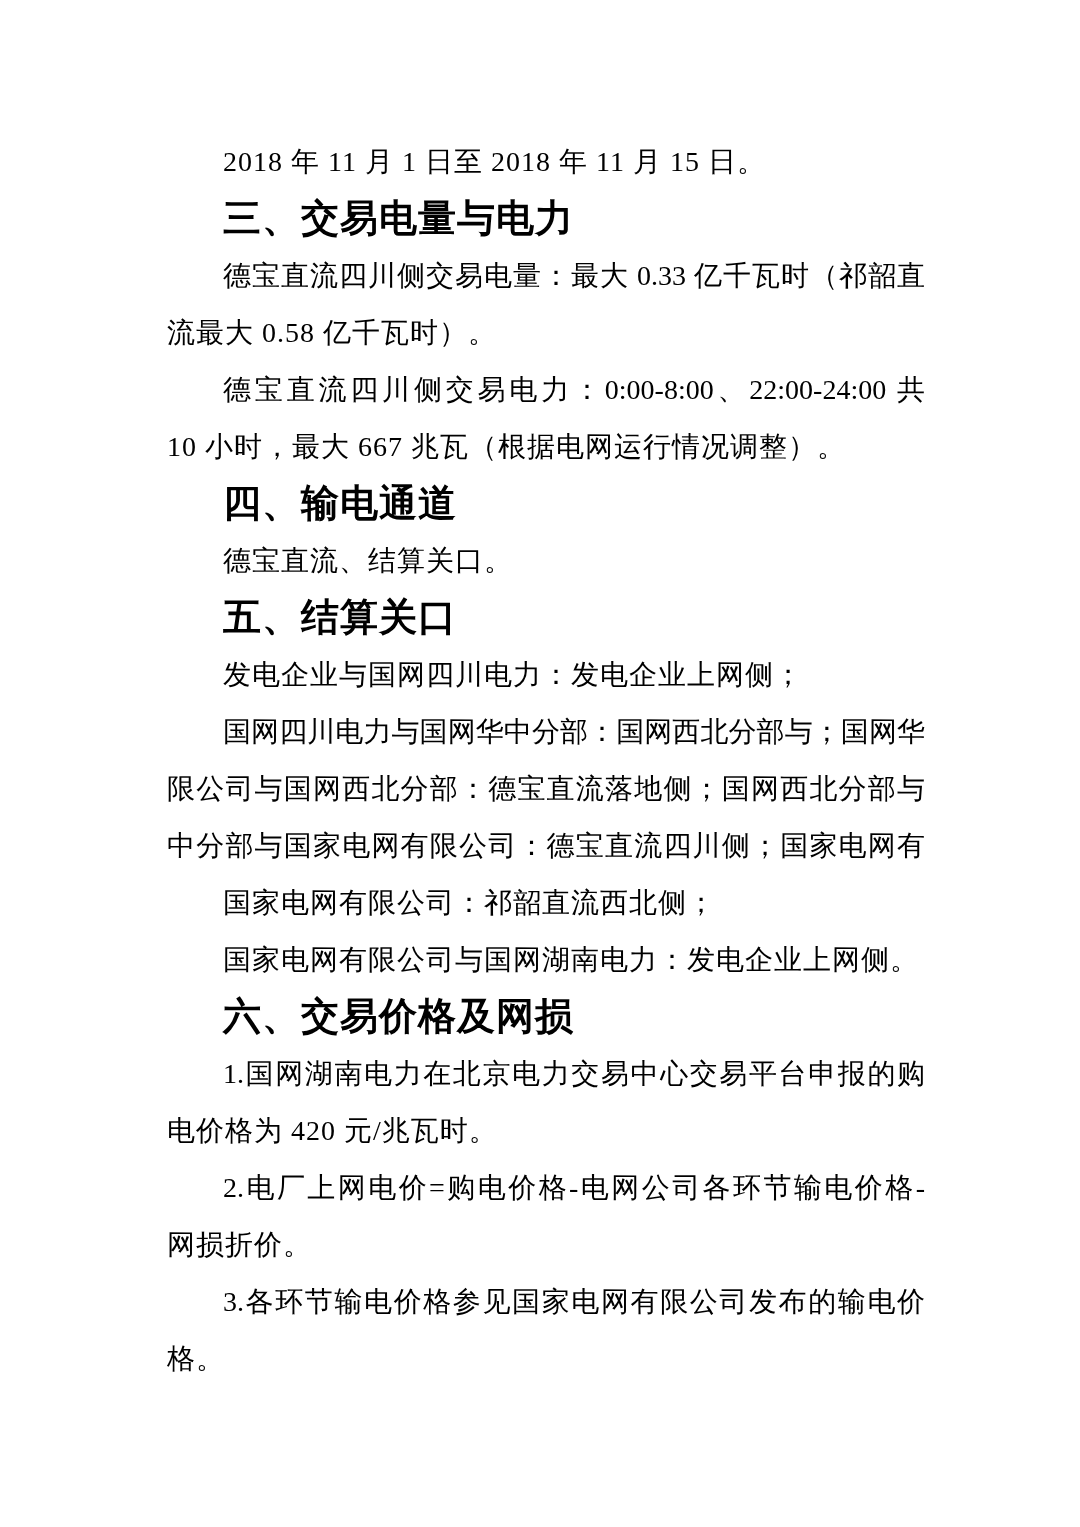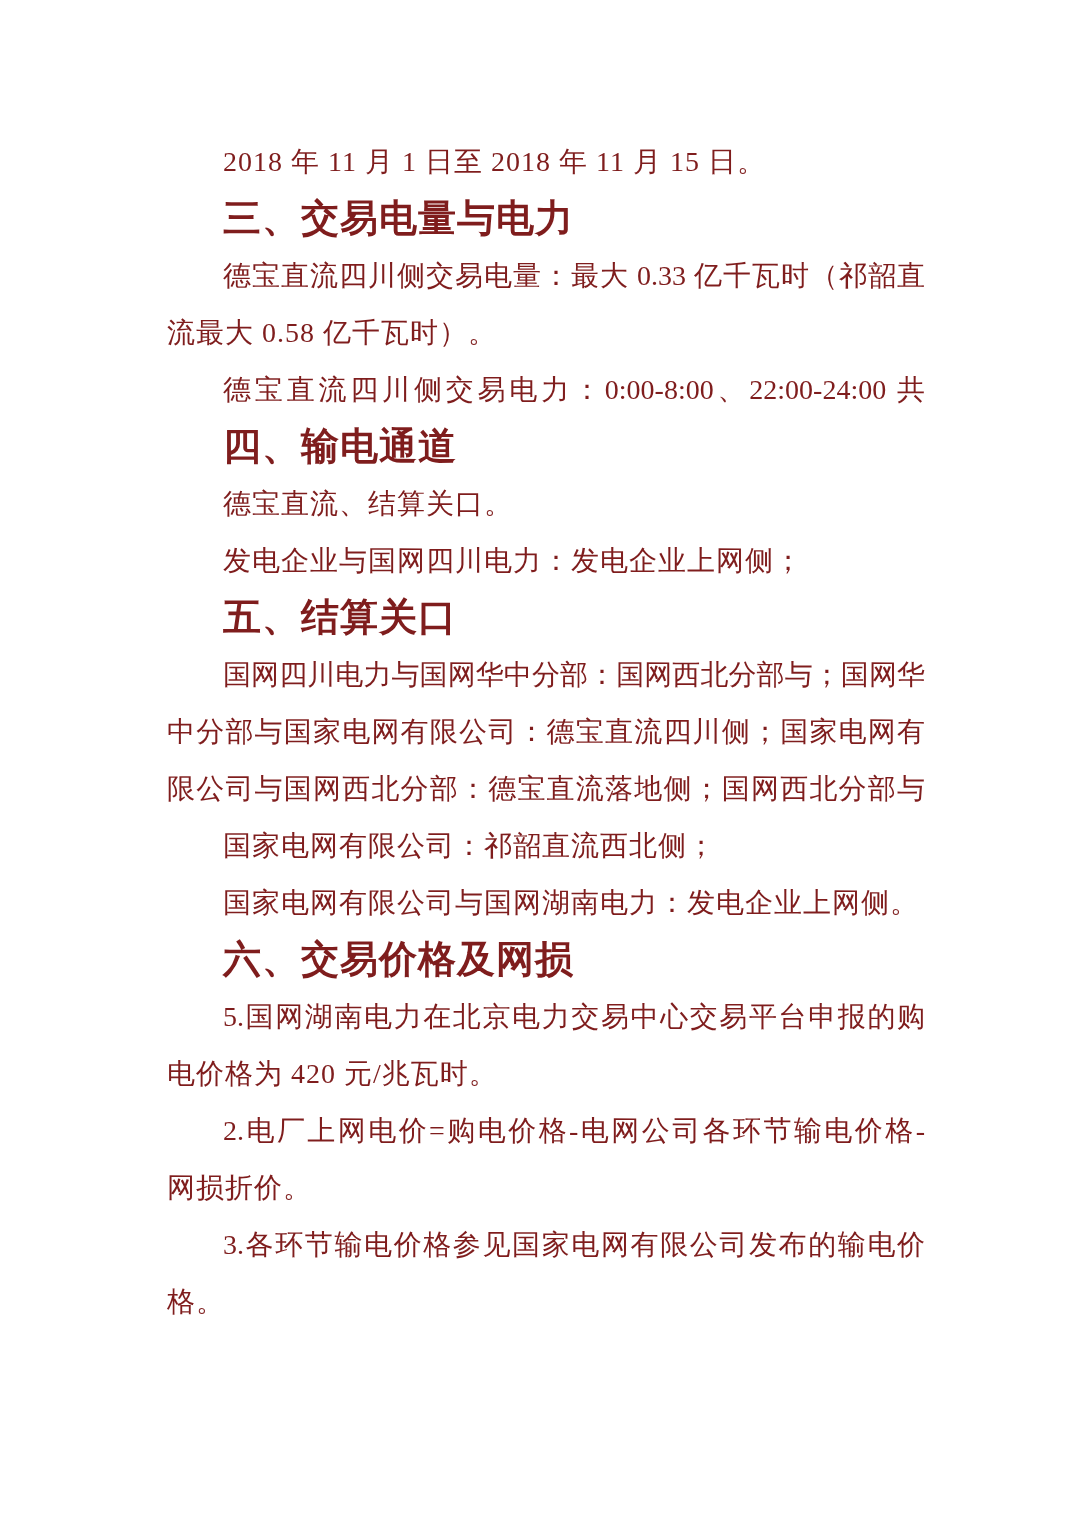--- a/index.html
+++ b/index.html
@@ -29,21 +29,21 @@
     top: 133px;
     width: 758px;
   }
   .line {
     height: 57px;
     line-height: 57px;
     font-size: 28px;
     letter-spacing: 1px;
     text-align: left;
     white-space: nowrap;
-    color: #7f1d1d;
+    color: #000000;
   }
   .line.fill {
     white-space: normal;
     text-align: justify;
     text-align-last: justify;
     -moz-text-align-last: justify;
     text-justify: inter-character;
     letter-spacing: 0;
   }
   .line.indent {
@@ -59,30 +59,31 @@
 </head>
 <body>
 
 <div class="page">
   <div class="doc">
       <div class="line indent">2018 年 11 月 1 日至 2018 年 11 月 15 日。</div>
       <div class="line heading indent">三、交易电量与电力</div>
       <div class="line indent fill">德宝直流四川侧交易电量：最大 0.33 亿千瓦时（祁韶直</div>
       <div class="line">流最大 0.58 亿千瓦时）。</div>
       <div class="line indent fill">德宝直流四川侧交易电力：0:00-8:00、22:00-24:00 共</div>
+      <div class="line">10 小时，最大 667 兆瓦（根据电网运行情况调整）。</div>
       <div class="line heading indent">四、输电通道</div>
       <div class="line indent">德宝直流、结算关口。</div>
+      <div class="line heading indent">五、结算关口</div>
       <div class="line indent">发电企业与国网四川电力：发电企业上网侧；</div>
-      <div class="line heading indent">五、结算关口</div>
       <div class="line indent fill">国网四川电力与国网华中分部：国网西北分部与；国网华</div>
+      <div class="line fill">限公司与国网西北分部：德宝直流落地侧；国网西北分部与</div>
       <div class="line fill">中分部与国家电网有限公司：德宝直流四川侧；国家电网有</div>
-      <div class="line fill">限公司与国网西北分部：德宝直流落地侧；国网西北分部与</div>
       <div class="line indent">国家电网有限公司：祁韶直流西北侧；</div>
       <div class="line indent">国家电网有限公司与国网湖南电力：发电企业上网侧。</div>
       <div class="line heading indent">六、交易价格及网损</div>
-      <div class="line indent fill">5.国网湖南电力在北京电力交易中心交易平台申报的购</div>
+      <div class="line indent fill">1.国网湖南电力在北京电力交易中心交易平台申报的购</div>
       <div class="line">电价格为 420 元/兆瓦时。</div>
       <div class="line indent fill">2.电厂上网电价=购电价格-电网公司各环节输电价格-</div>
       <div class="line">网损折价。</div>
       <div class="line indent fill">3.各环节输电价格参见国家电网有限公司发布的输电价</div>
       <div class="line">格。</div>
     </div>
 </div>
 
 </body></html>

